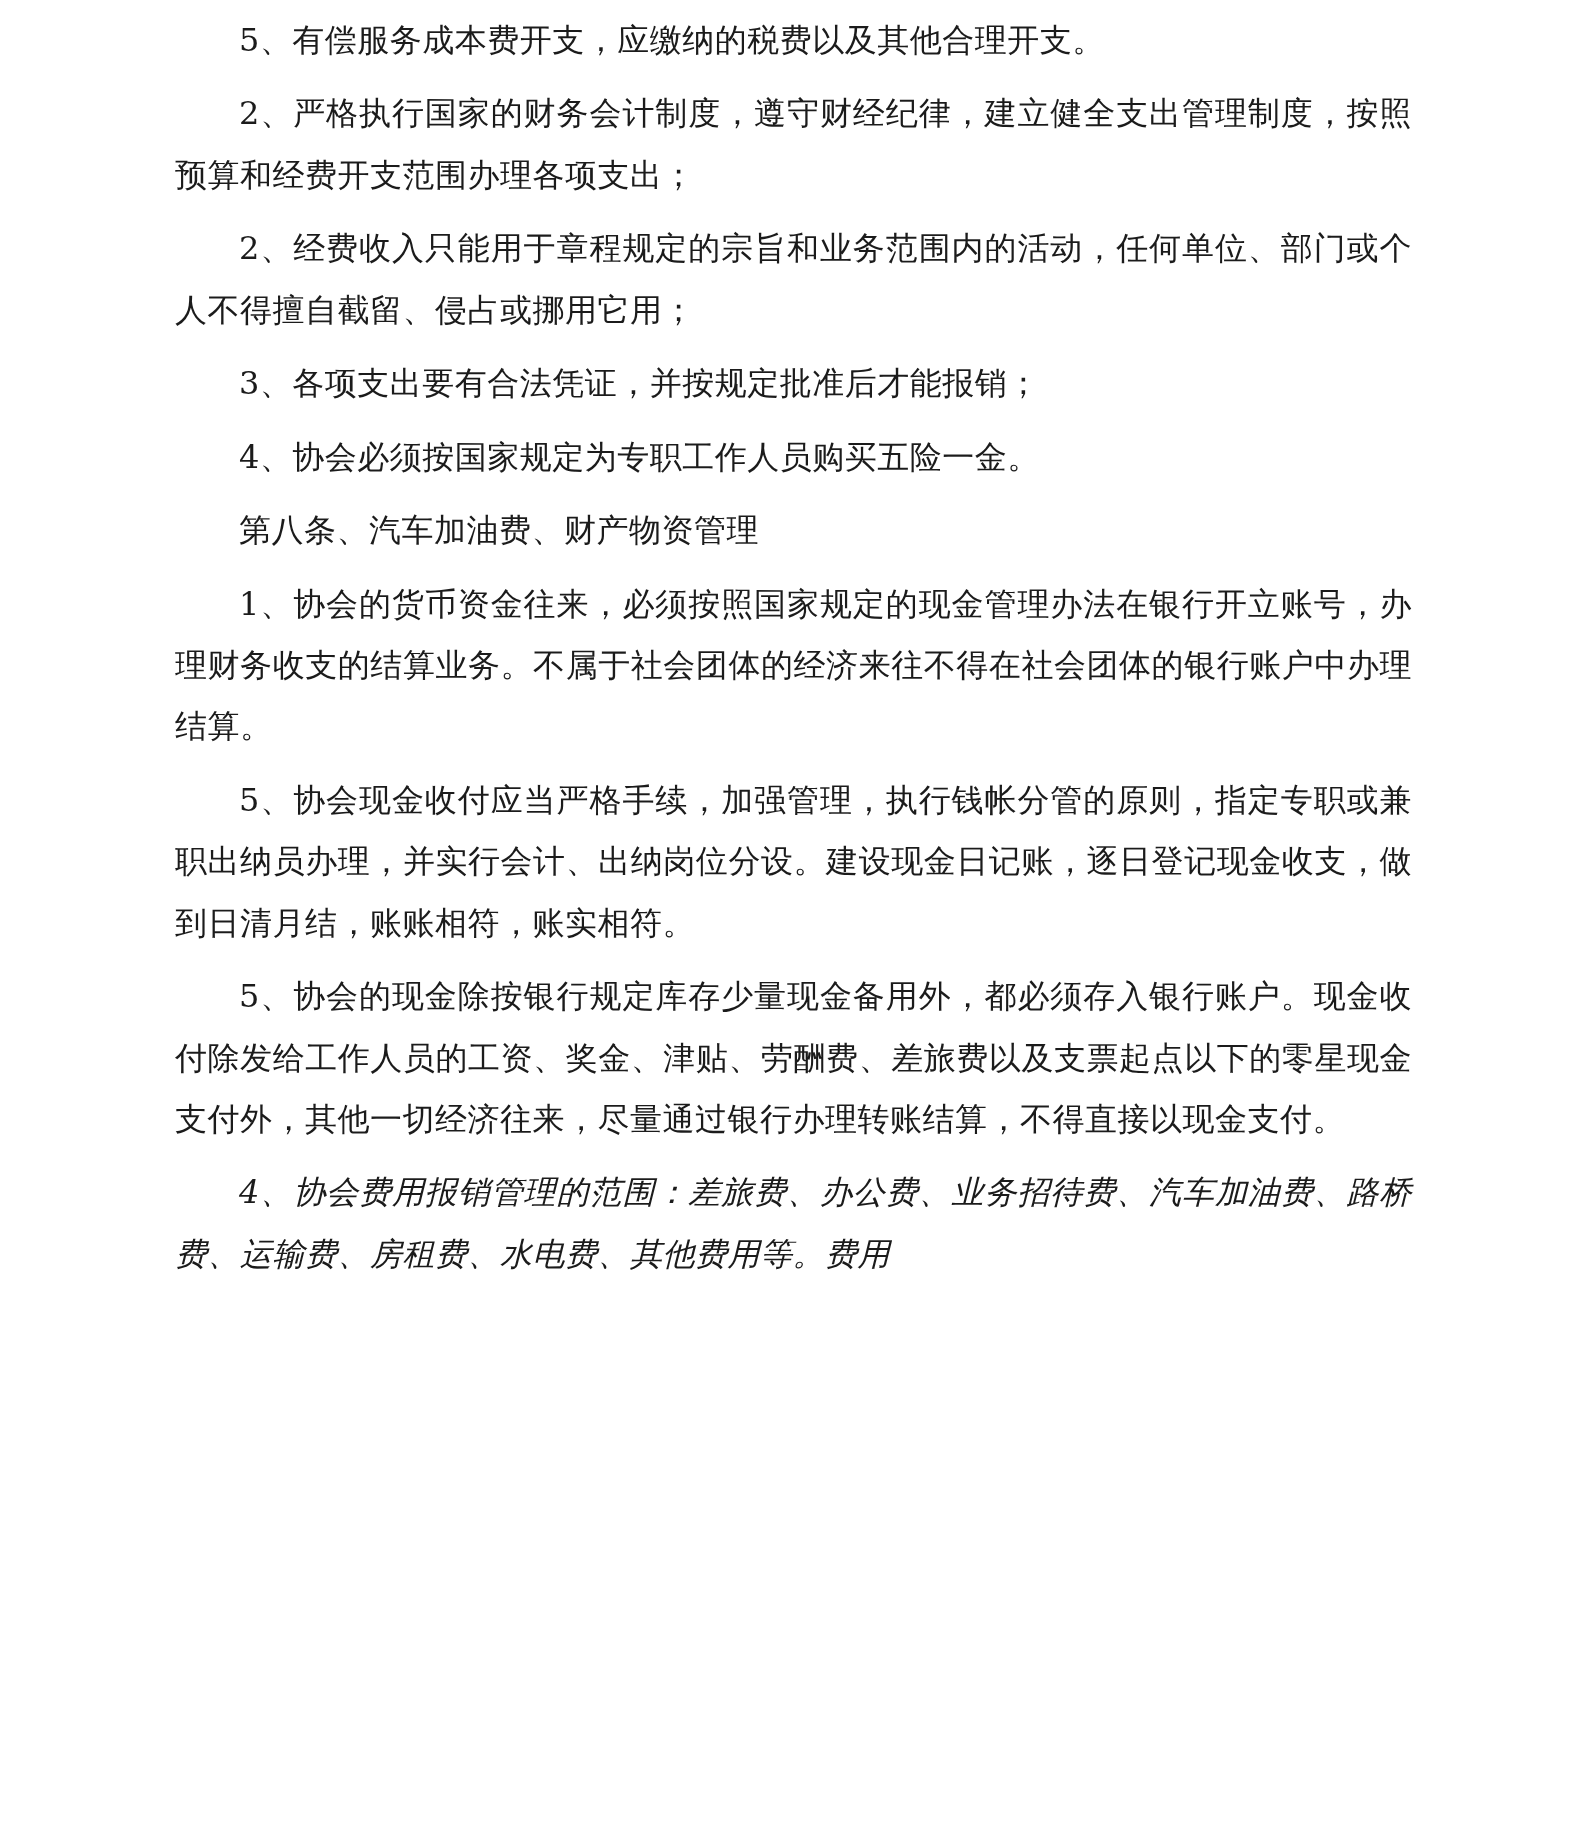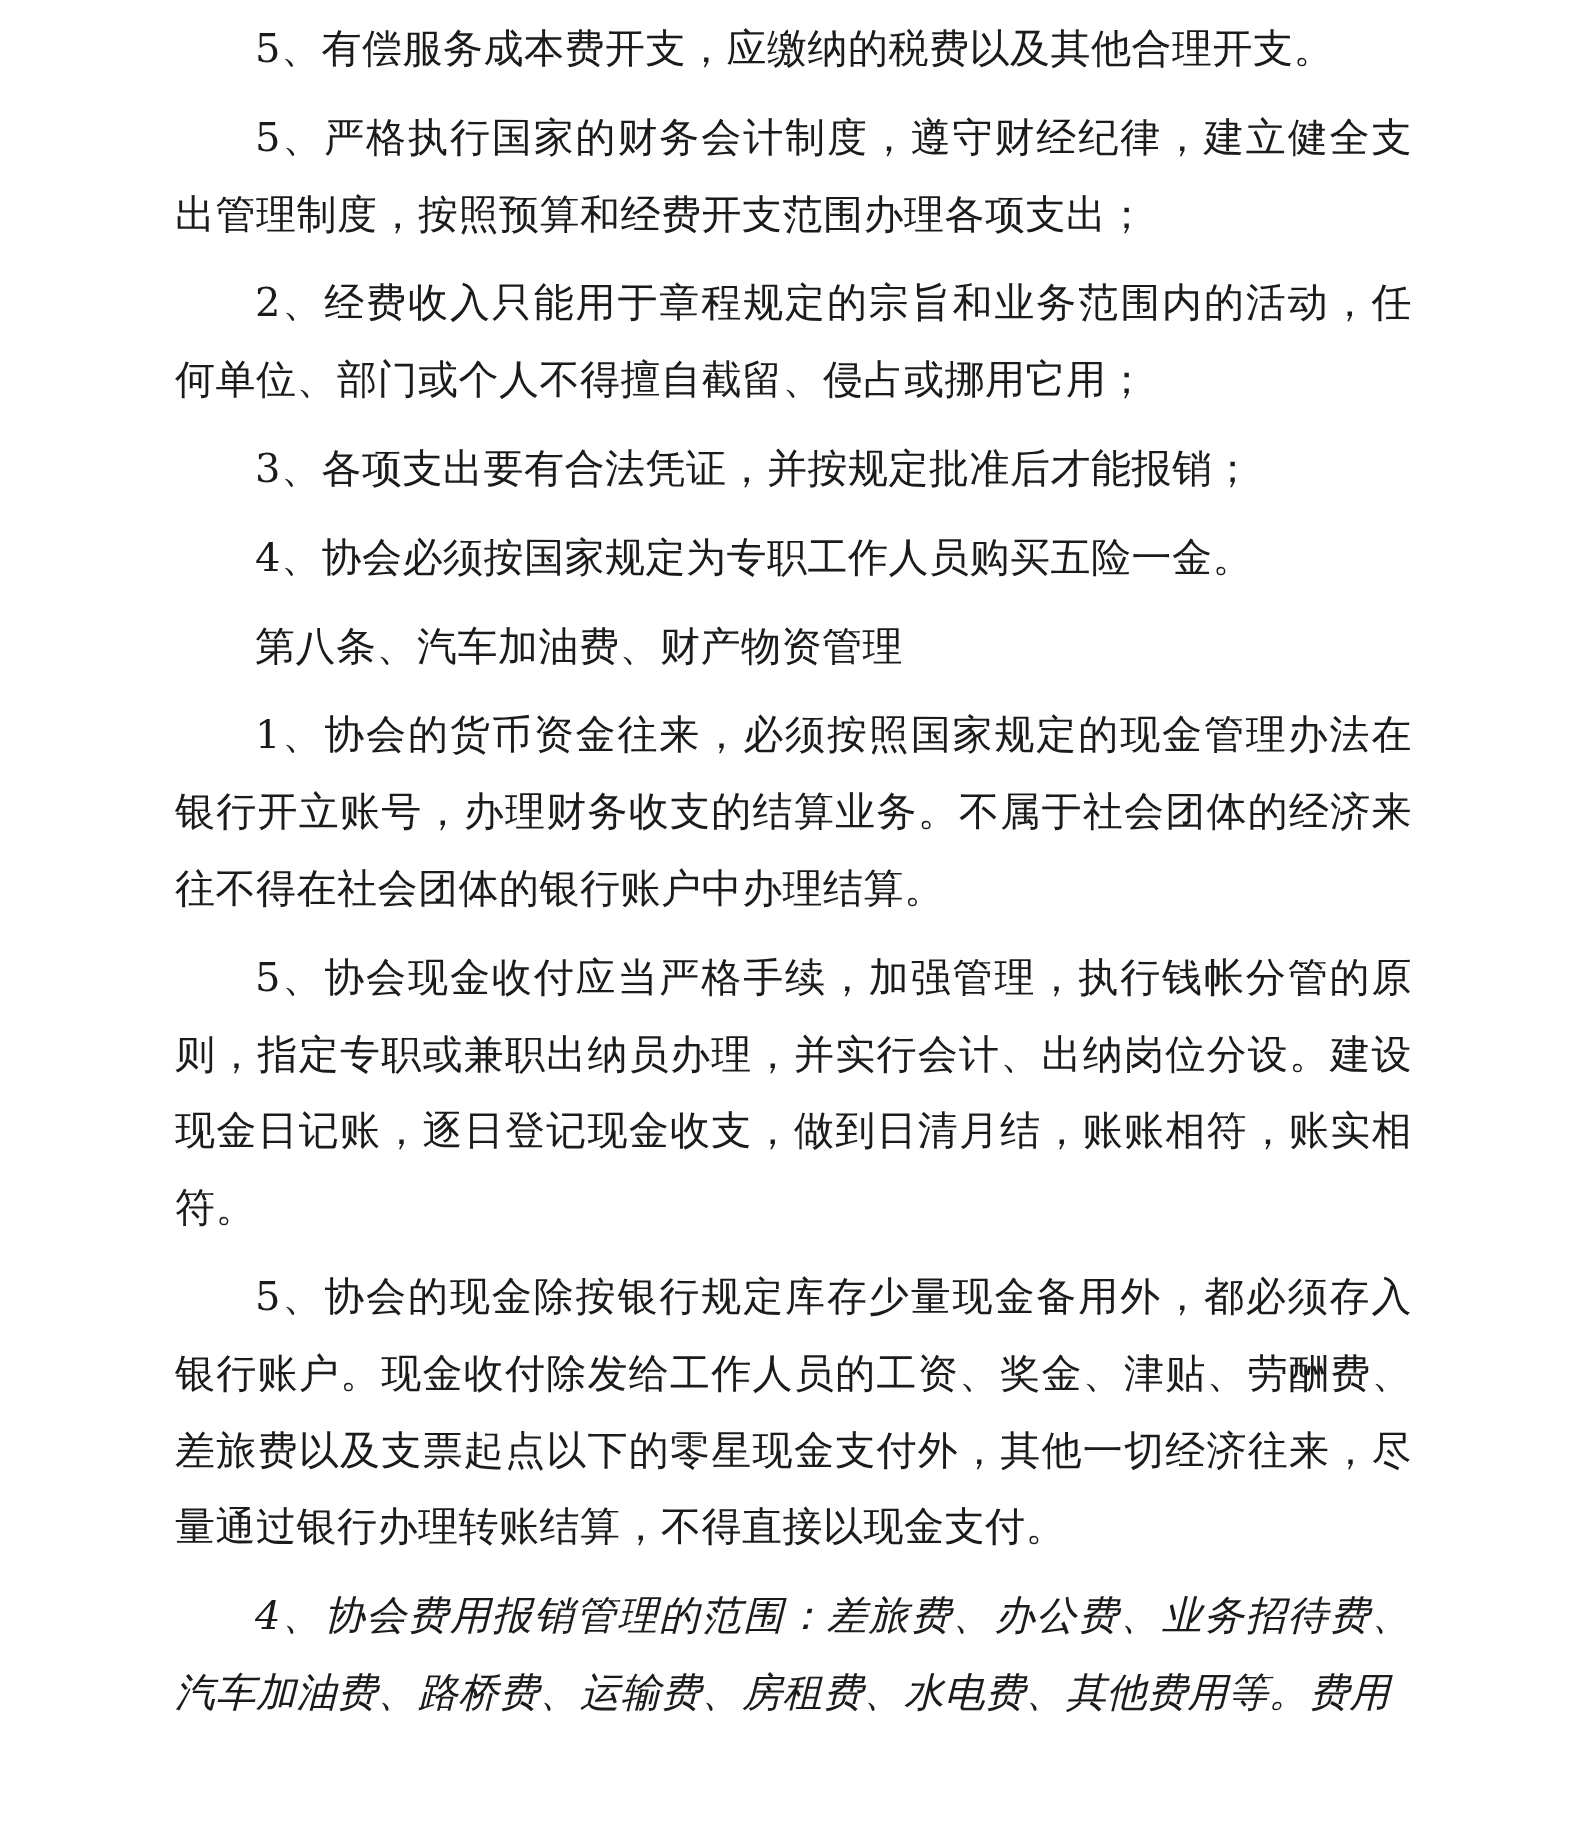--- a/index.html
+++ b/index.html
@@ -14,21 +14,21 @@
   }
   .page {
     position: relative;
     width: 1587px;
     min-height: 1843px;
     box-sizing: border-box;
     padding: 10px 175px 0 175px;
     background: #ffffff;
   }
   .doc-body {
-    font-size: 40px;
+    font-size: 32px;
     line-height: 1.92;
     color: #1b1b1b;
     text-align: justify;
     text-justify: inter-ideograph;
     letter-spacing: 0.5px;
   }
   p.para {
     margin: 0 0 12px 0;
     text-indent: 2em;
     white-space: normal;
@@ -37,21 +37,21 @@
     margin-bottom: 0;
     font-style: italic;
   }
 </style>
 </head>
 <body>
 
 <div class="page">
   <div class="doc-body">
     <p class="para">5、有偿服务成本费开支，应缴纳的税费以及其他合理开支。</p>
-    <p class="para">5、严格执行国家的财务会计制度，遵守财经纪律，建立健全支出管理制度，按照预算和经费开支范围办理各项支出；</p>
+    <p class="para">2、严格执行国家的财务会计制度，遵守财经纪律，建立健全支出管理制度，按照预算和经费开支范围办理各项支出；</p>
     <p class="para">2、经费收入只能用于章程规定的宗旨和业务范围内的活动，任何单位、部门或个人不得擅自截留、侵占或挪用它用；</p>
     <p class="para">3、各项支出要有合法凭证，并按规定批准后才能报销；</p>
     <p class="para">4、协会必须按国家规定为专职工作人员购买五险一金。</p>
     <p class="para">第八条、汽车加油费、财产物资管理</p>
     <p class="para">1、协会的货币资金往来，必须按照国家规定的现金管理办法在银行开立账号，办理财务收支的结算业务。不属于社会团体的经济来往不得在社会团体的银行账户中办理结算。</p>
     <p class="para">5、协会现金收付应当严格手续，加强管理，执行钱帐分管的原则，指定专职或兼职出纳员办理，并实行会计、出纳岗位分设。建设现金日记账，逐日登记现金收支，做到日清月结，账账相符，账实相符。</p>
     <p class="para">5、协会的现金除按银行规定库存少量现金备用外，都必须存入银行账户。现金收付除发给工作人员的工资、奖金、津贴、劳酬费、差旅费以及支票起点以下的零星现金支付外，其他一切经济往来，尽量通过银行办理转账结算，不得直接以现金支付。</p>
     <p class="para">4、协会费用报销管理的范围：差旅费、办公费、业务招待费、汽车加油费、路桥费、运输费、房租费、水电费、其他费用等。费用</p>
   </div>
 </div>

